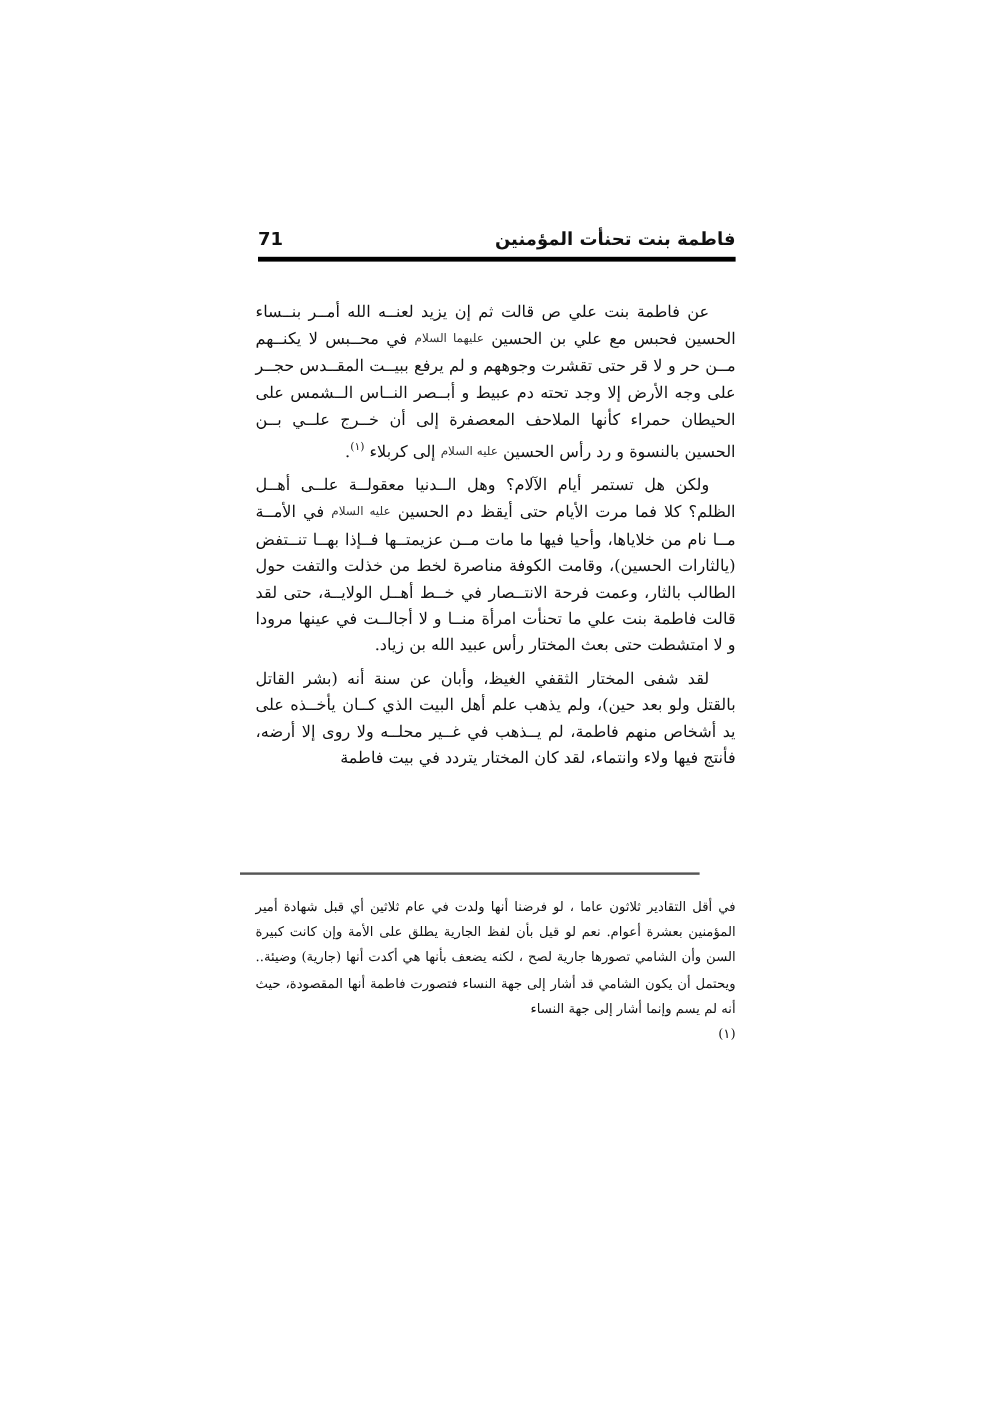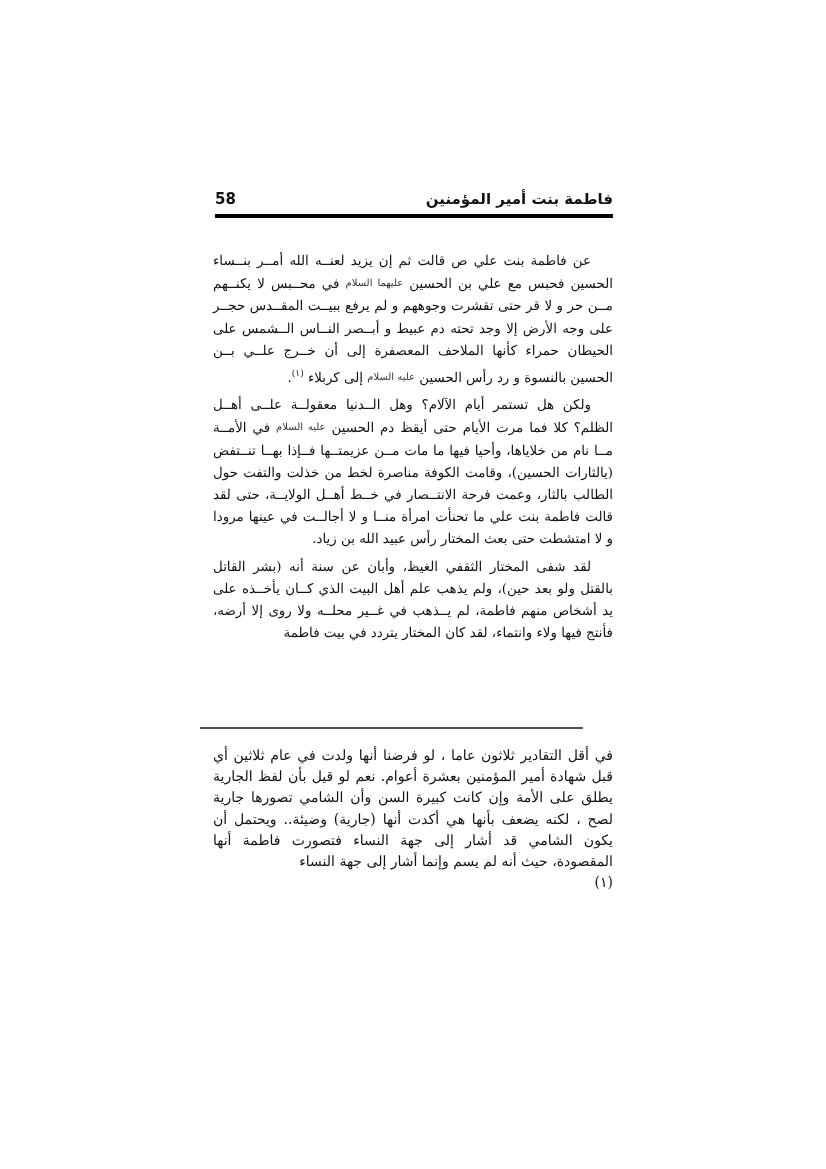--- a/index.html
+++ b/index.html
@@ -84,37 +84,37 @@
       background: #555555;
     }
     .footnotes {
       position: absolute;
       left: 213px;
       top: 745px;
       width: 400px;
       direction: rtl;
       text-align: justify;
       text-align-last: right;
-      font-size: 14px;
+      font-size: 11px;
       line-height: 21.2px;
     }
     .footnotes p {
       margin: 0;
     }
     .fn-marker {
       display: block;
       text-align: right;
     }
   </style>
 </head>
 <body>
 
 <div class="page-header">
-  <span class="header-title">فاطمة بنت أمير المؤمنين</span>
-  <span class="page-number">58</span>
+  <span class="header-title">فاطمة بنت تحنأت المؤمنين</span>
+  <span class="page-number">71</span>
 </div>
 <div class="header-rule"></div>
 
 <div class="body-text">
   <p><span>عن فاطمة بنت علي ص قالت ثم إن يزيد لعنــه الله أمــر بنــساء الحسين فحبس مع علي بن الحسين </span><span class="honorific">عليهما السلام</span><span> في محــبس لا يكنــهم مــن حر و لا قر حتى تقشرت وجوههم و لم يرفع ببيــت المقــدس حجــر على وجه الأرض إلا وجد تحته دم عبيط و أبــصر النــاس الــشمس على الحيطان حمراء كأنها الملاحف المعصفرة إلى أن خــرج علــي بــن الحسين بالنسوة و رد رأس الحسين </span><span class="honorific">عليه السلام</span><span> إلى كربلاء </span><span class="fn-ref">(١)</span><span>.</span></p>
   <p><span>ولكن هل تستمر أيام الآلام؟ وهل الــدنيا معقولــة علــى أهــل الظلم؟ كلا فما مرت الأيام حتى أيقظ دم الحسين </span><span class="honorific">عليه السلام</span><span> في الأمــة مــا نام من خلاياها، وأحيا فيها ما مات مــن عزيمتــها فــإذا بهــا تنــتفض (يالثارات الحسين)، وقامت الكوفة مناصرة لخط من خذلت والتفت حول الطالب بالثار، وعمت فرحة الانتــصار في خــط أهــل الولايــة، حتى لقد قالت فاطمة بنت علي ما تحنأت امرأة منــا و لا أجالــت في عينها مرودا و لا امتشطت حتى بعث المختار رأس عبيد الله بن زياد.</span></p>
   <p><span>لقد شفى المختار الثقفي الغيظ، وأبان عن سنة أنه (بشر القاتل بالقتل ولو بعد حين)، ولم يذهب علم أهل البيت الذي كــان يأخــذه على يد أشخاص منهم فاطمة، لم يــذهب في غــير محلــه ولا روى إلا أرضه، فأنتج فيها ولاء وانتماء، لقد كان المختار يتردد في بيت فاطمة</span></p>
 </div>
 
 <div class="footnote-rule"></div>

